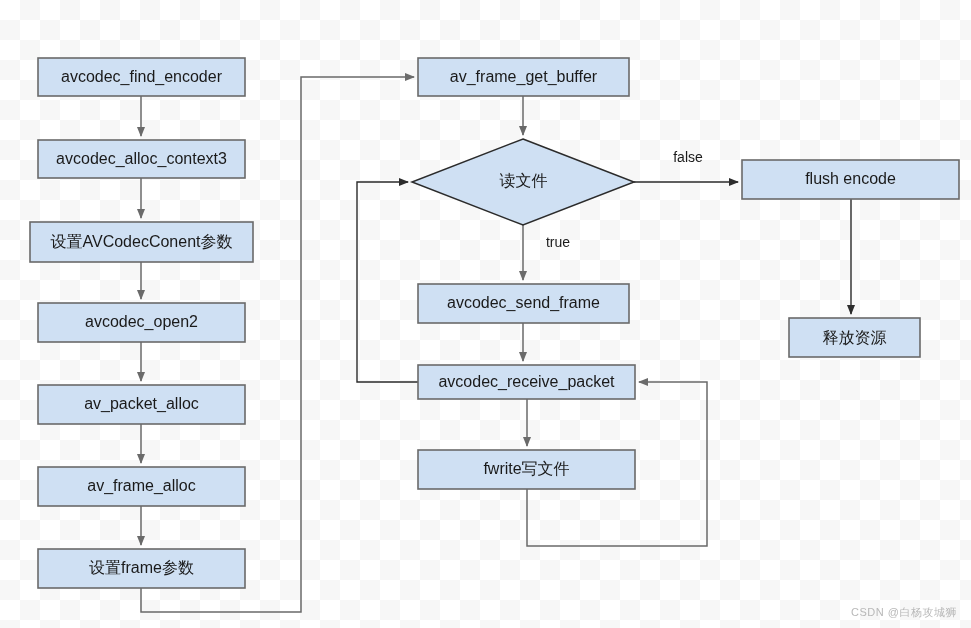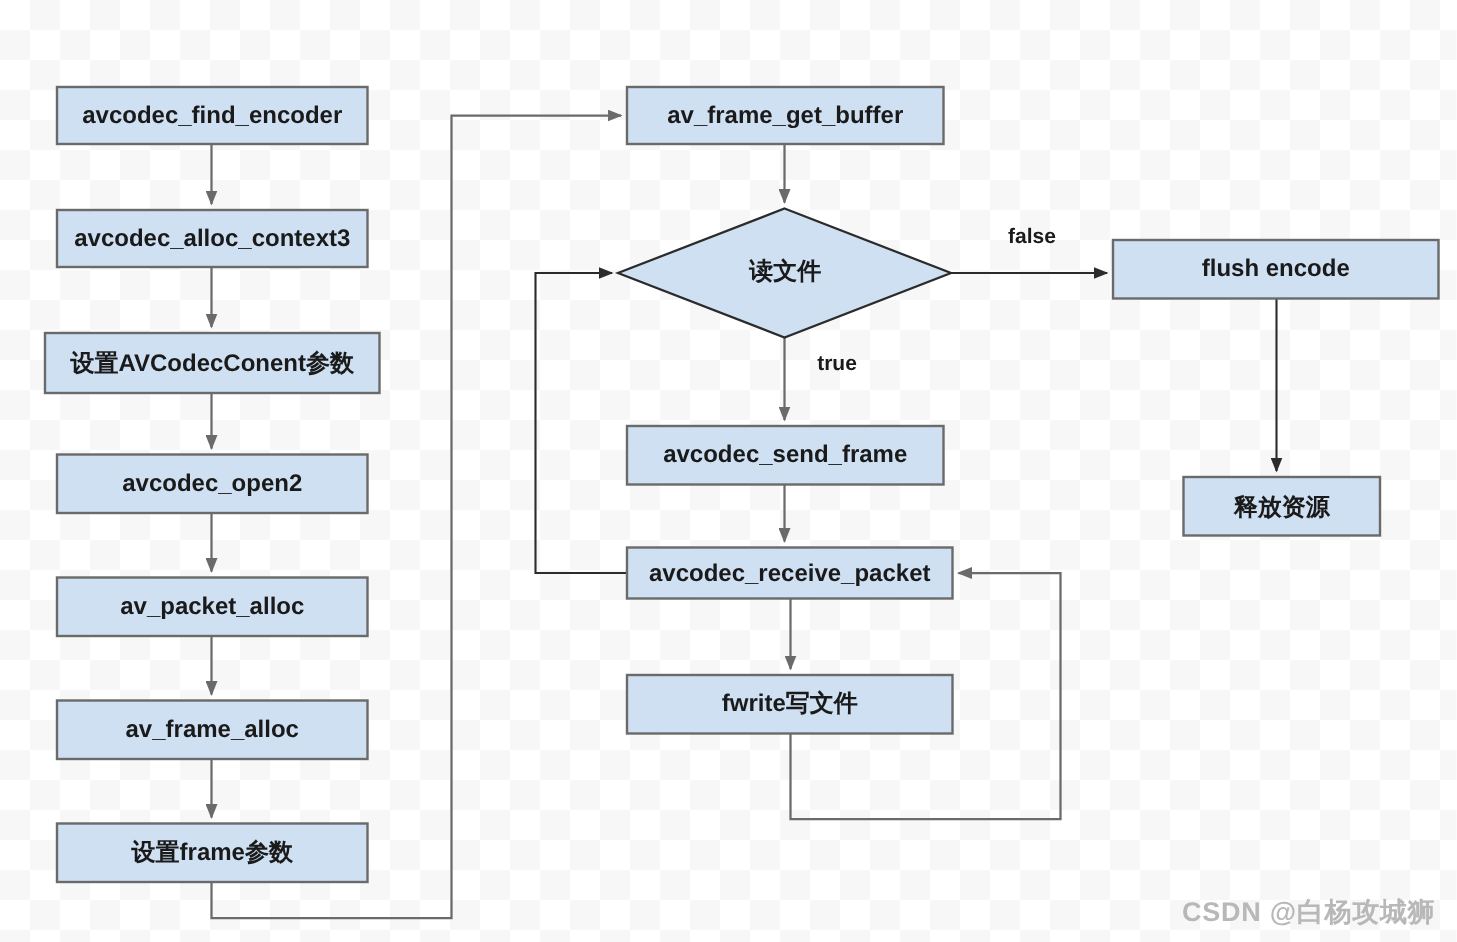--- a/index.html
+++ b/index.html
@@ -16,21 +16,20 @@
   #canvas {
     position: relative;
     width: 971px;
     height: 628px;
     background-color: #ffffff;
     background-image:
       linear-gradient(45deg, #f7f7f7 25%, transparent 25%, transparent 75%, #f7f7f7 75%),
       linear-gradient(45deg, #f7f7f7 25%, transparent 25%, transparent 75%, #f7f7f7 75%);
     background-size: 40px 40px;
     background-position: 0 0, 20px 20px;
-    font-weight: bold;
   }
   svg.flow {
     position: absolute;
     left: 0;
     top: 0;
     width: 971px;
     height: 628px;
   }
   .node-rect {
     fill: #cfe0f3;
@@ -64,21 +63,21 @@
   .link-dark {
     fill: none;
     stroke: #2b2b2b;
     stroke-width: 1.4;
   }
   .watermark {
     position: absolute;
     right: 14px;
     bottom: 8px;
     font-family: "Liberation Sans", "DejaVu Sans", sans-serif;
-    font-size: 18px;
+    font-size: 11px;
     color: #b8b8b8;
     letter-spacing: 0.5px;
     white-space: nowrap;
   }
 </style>
 </head>
 <body>
 
 <div id="canvas">
 

